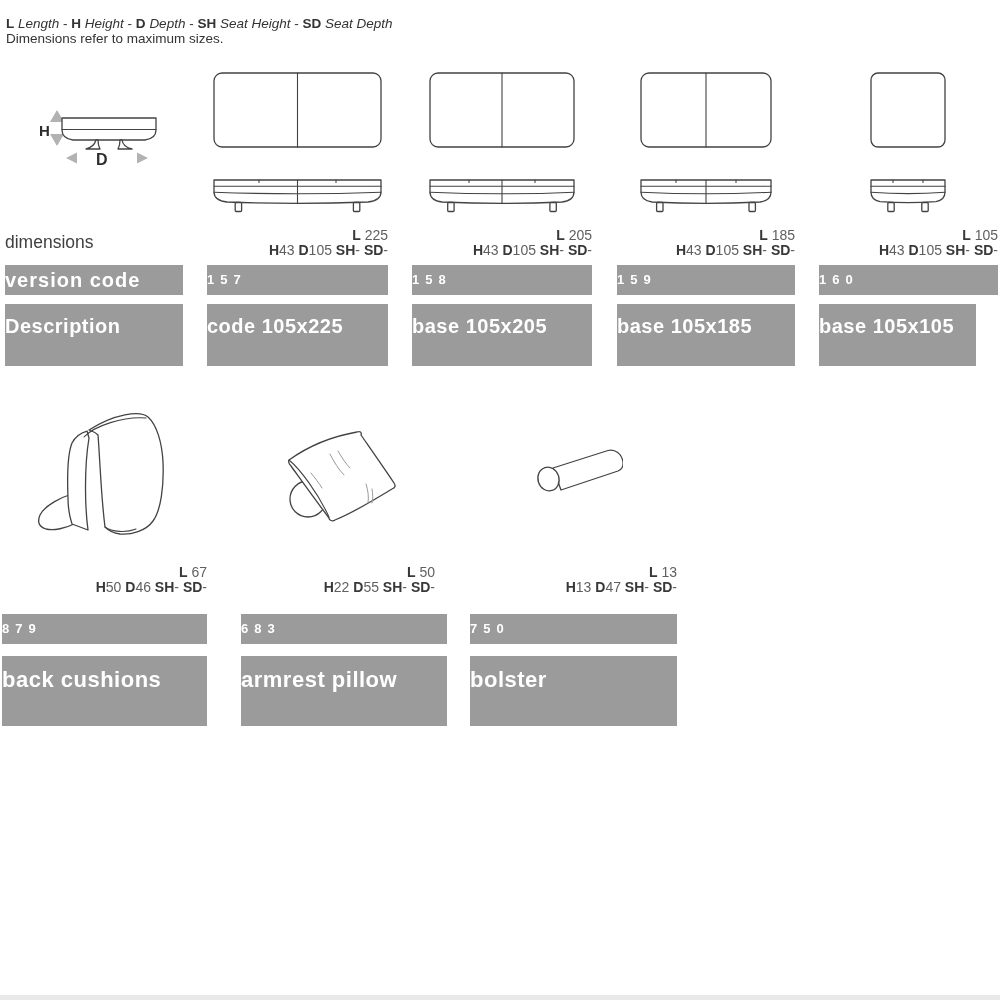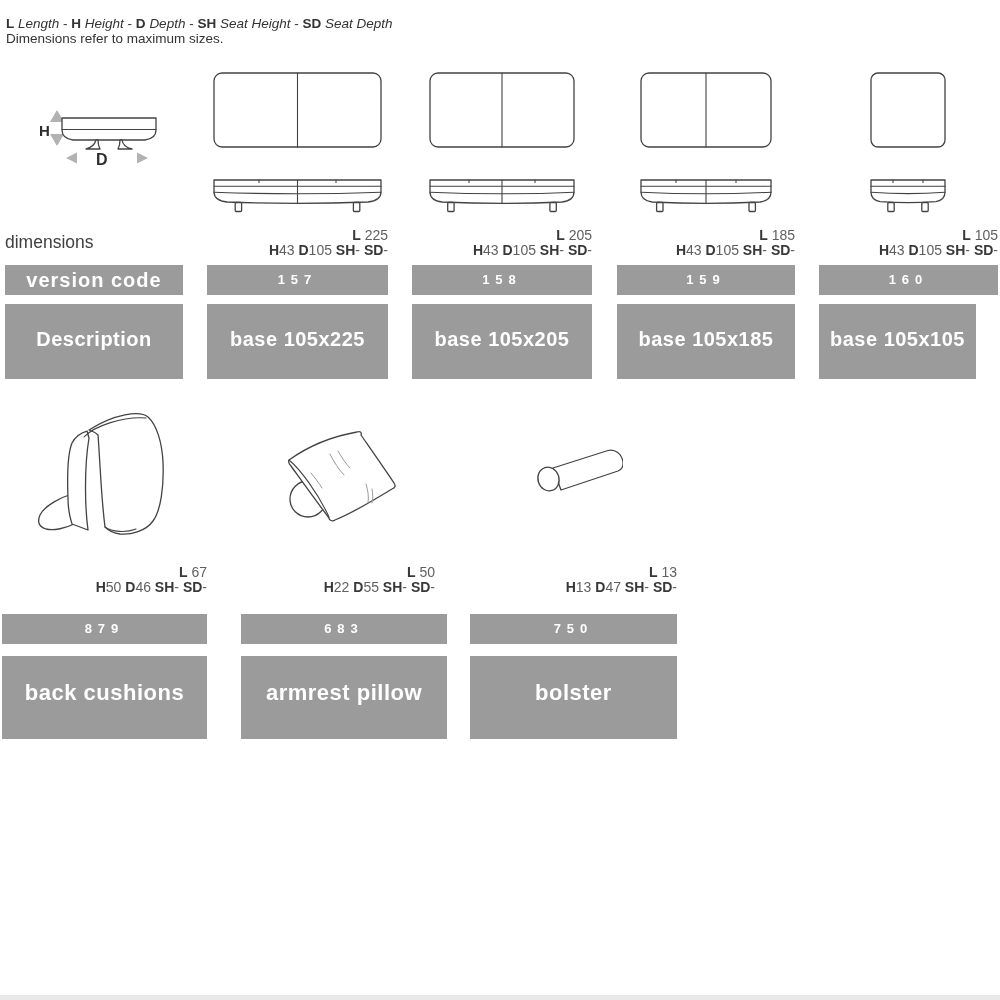--- a/index.html
+++ b/index.html
@@ -4,24 +4,24 @@
 <style>
   html,body{margin:0;padding:0}
   body{width:1000px;height:1000px;background:#fff;position:relative;
        font-family:"Liberation Sans","DejaVu Sans",sans-serif;color:#3a3a3a;overflow:hidden}
   .abs{position:absolute}
   
   .legend{left:6px;top:16px;font-size:13.5px;line-height:15px;color:#333}
   .legend b{font-weight:bold;font-style:normal}
   .legend i{font-style:italic}
   
-  .graybar{position:absolute;background:#9b9b9b;color:#fff;font-weight:bold;text-align:center}
+  .graybar{position:absolute;background:#9b9b9b;color:#fff;font-weight:bold;}
   .codebar{height:30px;line-height:30px;font-size:13px;letter-spacing:6px}
   .labelbar{height:30px;line-height:30px;font-size:20px;letter-spacing:1px}
-  .descbar{font-size:20px;padding-top:24px;letter-spacing:.5px}
+  .descbar{font-size:20px;padding-top:11px;letter-spacing:.5px}
   .descbar.big{font-size:22px}
   
   .dims{position:absolute;text-align:right;font-size:14px;line-height:15px;white-space:nowrap}
   .dims b{color:#383838;font-weight:bold}
   .dims .v{color:#5f5f5f}
   .dimensions-label{font-size:17.5px;color:#3f3f3f;text-align:left}
   
   svg{display:block}
   .la{stroke:#434343;stroke-width:1.3;fill:#fff;stroke-linejoin:round;stroke-linecap:round}
   .ln{stroke:#434343;stroke-width:1.1;fill:none;stroke-linejoin:round;stroke-linecap:round}
@@ -74,21 +74,21 @@
 <div class="dims" style="left:207px;top:228px;width:181px">
   <div><b>L</b> <span class="v">225</span></div>
   <div>
     <b>H</b><span class="v">43</span>
     <b>D</b><span class="v">105</span>
     <b>SH</b><span class="v">-</span>
     <b>SD</b><span class="v">-</span>
   </div>
 </div>
 <div class="graybar codebar" style="left:207px;top:265px;width:181px">157</div>
-<div class="graybar descbar" style="left:207px;top:304px;width:181px;height:51px">base 105x225</div>
+<div class="graybar descbar" style="left:207px;top:304px;width:181px;height:51px">code 105x225</div>
 
 <svg class="abs" style="left:429px;top:72px" width="146" height="76" viewBox="0 0 146 76">
   <rect class="la" x="1" y="1" width="144" height="74" rx="8"></rect>
   <path class="ln" d="M73,1 L73,75"></path>
 </svg>
 <svg class="abs" style="left:429px;top:179px" width="146" height="34" viewBox="0 0 146 34">
   <path class="la" d="M1,1 L145,1 L145,13 C145,18.5 141,22 133,23 Q73,25.6 13,23 C5,22 1,18.5 1,13 Z"></path>
   <path class="ln" d="M1,7.2 L145,7.2 M1,13.2 Q73,16.4 145,13.2 M40,1 L40,3.4 M106,1 L106,3.4 M73,1 L73,24.6"></path>
   <rect class="la" x="18.7" y="23.5" width="6.4" height="9" rx="1"></rect>
   <rect class="la" x="120.9" y="23.5" width="6.4" height="9" rx="1"></rect>

